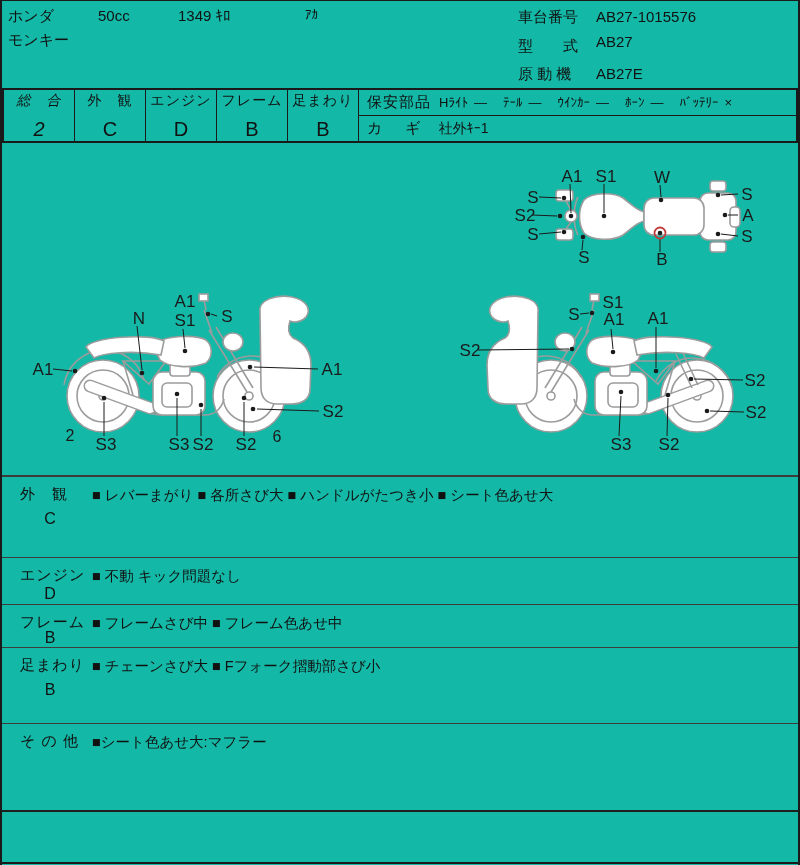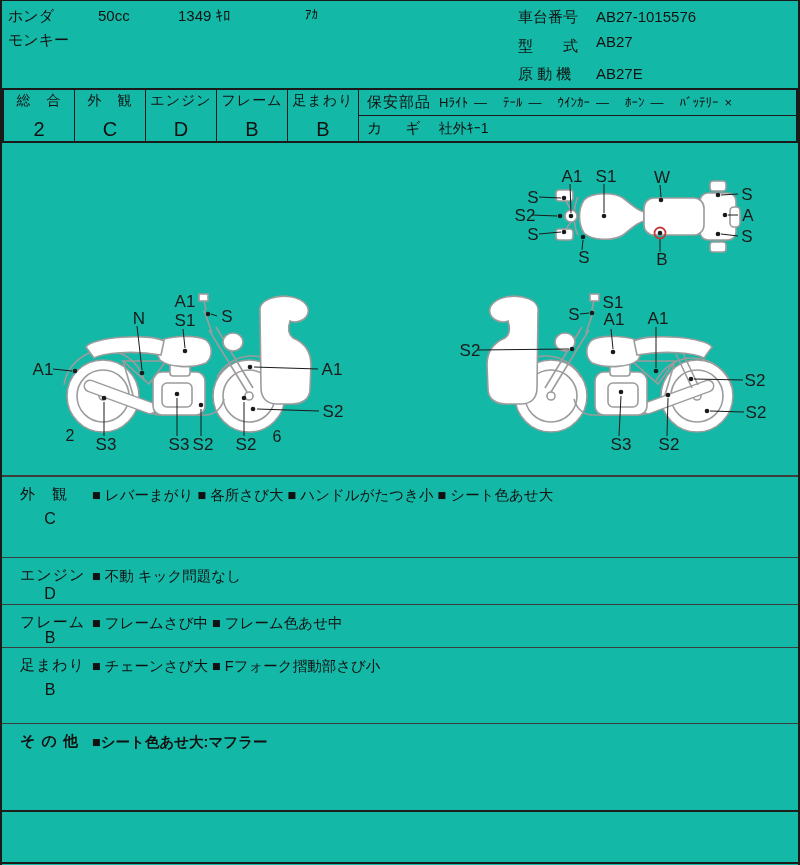--- a/index.html
+++ b/index.html
@@ -57,21 +57,21 @@
 
     <span class="abs h-txt" style="left:518px;top:7px;">車台番号</span>
     <span class="abs h-txt" style="left:596px;top:7px;">AB27-1015576</span>
     <span class="abs h-txt" style="left:518px;top:36px;">型　　式</span>
     <span class="abs h-txt" style="left:596px;top:32px;">AB27</span>
     <span class="abs h-txt" style="left:518px;top:64px;">原 動 機</span>
     <span class="abs h-txt" style="left:596px;top:64px;">AB27E</span>
   </div>
 
   <div id="grade-table">
-    <div class="g-cell" style="width:71px;">
+    <div class="g-cell" style="width:71px;font-style:italic;">
       <div class="g-title">総　合</div>
       <div class="g-value">2</div>
     </div>
     <div class="g-cell" style="width:71px;">
       <div class="g-title">外　観</div>
       <div class="g-value">C</div>
     </div>
     <div class="g-cell" style="width:71px;">
       <div class="g-title">エンジン</div>
       <div class="g-value">D</div>
@@ -268,19 +268,19 @@
   <div class="c-row" style="top:603px;height:43px;">
     <span class="c-label">フレーム</span>
     <span class="c-grade" style="top:24px;">B</span>
     <span class="c-notes">■ フレームさび中 ■ フレーム色あせ中</span>
   </div>
   <div class="c-row" style="top:646px;height:76px;">
     <span class="c-label">足まわり</span>
     <span class="c-grade">B</span>
     <span class="c-notes">■ チェーンさび大 ■ Fフォーク摺動部さび小</span>
   </div>
-  <div class="c-row" style="top:722px;height:87px;font-weight:bold;">
+  <div class="c-row" style="top:722px;height:87px;">
     <span class="c-label">そ の 他</span>
     <span class="c-notes">■シート色あせ大:マフラー</span>
   </div>
   <div class="c-row" id="row-empty" style="top:809px;height:54px;"></div>
 
 </div>
 
 </body></html>

